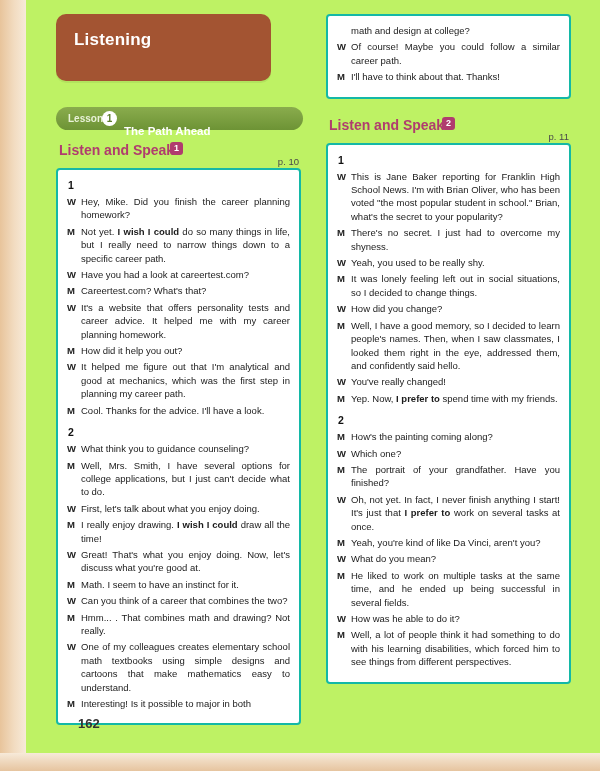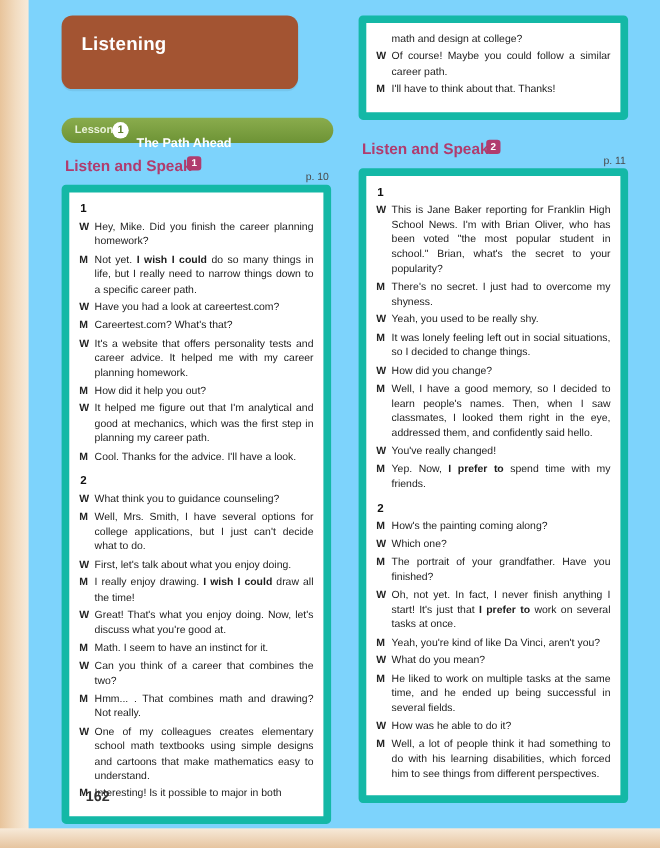--- a/index.html
+++ b/index.html
@@ -26,21 +26,21 @@
     position: absolute;
     left: 0; bottom: 0;
     width: 600px; height: 18px;
     background: linear-gradient(to top, #e6c49f 0%, #f7ead9 100%);
   }
 
   .sheet {
     position: absolute;
     left: 26px; top: 0;
     width: 574px; height: 753px;
-    background: #7dd3fc;
+    background: #bef264;
     text-decoration: underline;
   }
 
   
   .title-block {
     position: absolute;
     left: 30px; top: 14px;
     width: 215px; height: 67px;
     background: #a35432;
     border-radius: 10px;
@@ -127,21 +127,21 @@
   .badge-2 { left: 116px; }
   .sec-page {
     position: absolute;
     right: 2px; top: 16px;
     color: #4a4a4a;
     font-size: 9.5px;
     text-align: right;
   }
 
   .box {
-    border: 7px solid #14b8a6;
+    border: 2px solid #14b8a6;
     border-radius: 4px;
     padding: 8px 9px 10px 9px;
     box-sizing: border-box;
     background: #fff;
   }
 
   .track-num {
     color: #111;
     font-size: 10.5px;
     font-weight: bold;

